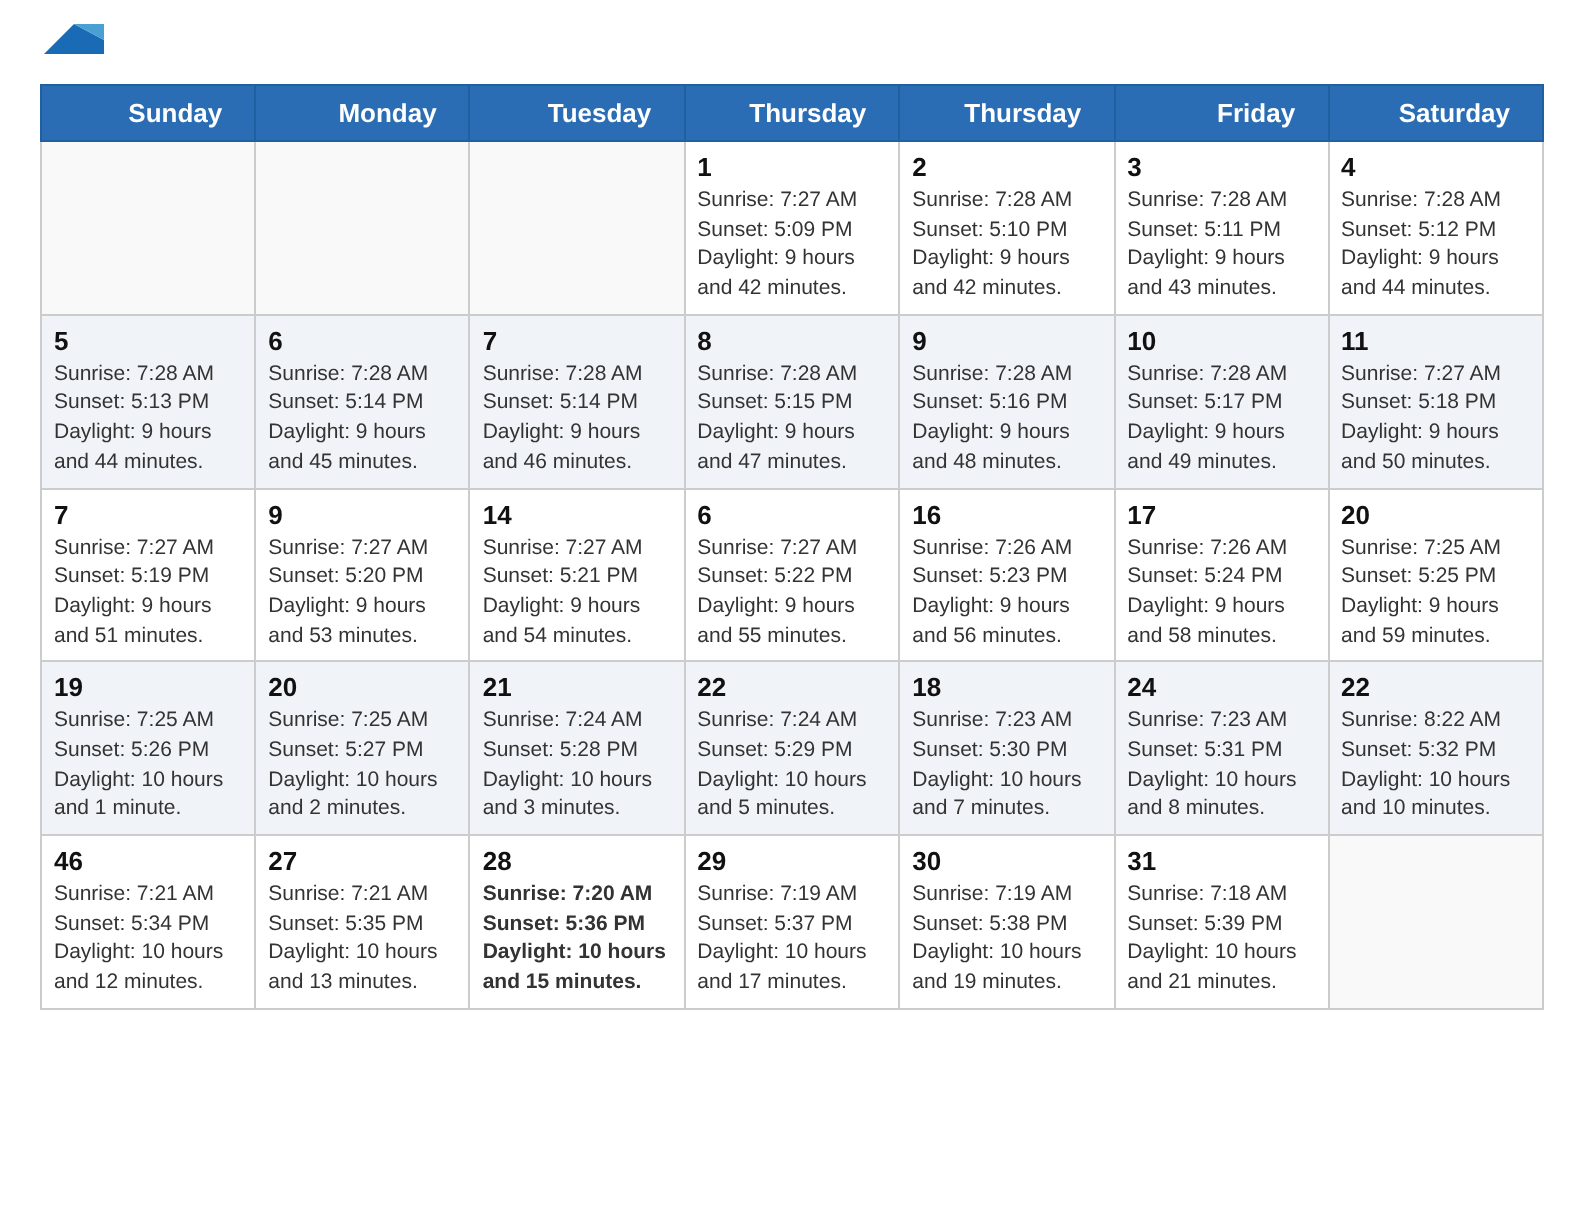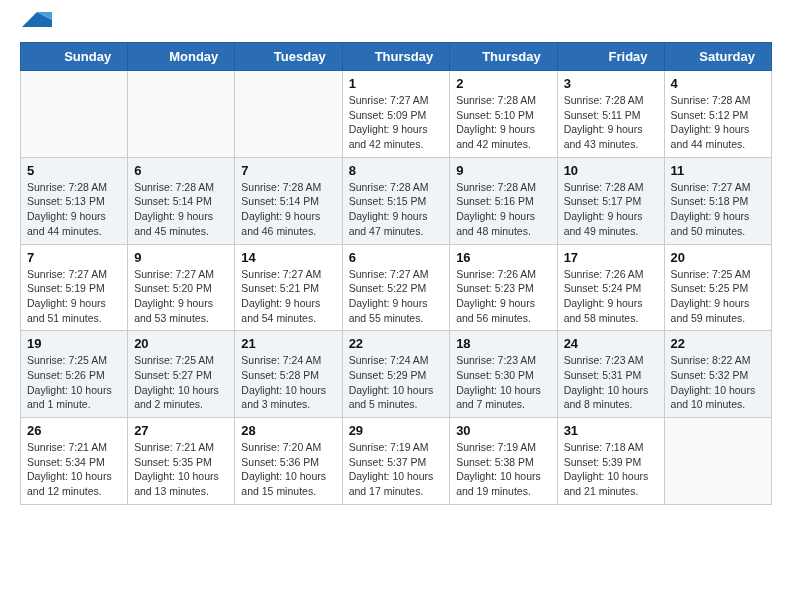--- a/index.html
+++ b/index.html
@@ -274,34 +274,34 @@
         </td>
         <td class="alt-row">
           <div class="day-number">22</div>
           <div class="day-info" style="white-space: pre-line;">Sunrise: 8:22 AM
 Sunset: 5:32 PM
 Daylight: 10 hours and 10 minutes.</div>
         </td>
       </tr>
       <tr>
         <td>
-          <div class="day-number">26</div>
+          <div class="day-number">46</div>
           <div class="day-info" style="white-space: pre-line;">Sunrise: 7:21 AM
 Sunset: 5:34 PM
 Daylight: 10 hours and 12 minutes.</div>
         </td>
         <td>
           <div class="day-number">27</div>
           <div class="day-info" style="white-space: pre-line;">Sunrise: 7:21 AM
 Sunset: 5:35 PM
 Daylight: 10 hours and 13 minutes.</div>
         </td>
         <td>
           <div class="day-number">28</div>
-          <div class="day-info" style="white-space: pre-line;">Sunrise: 7:20 AM
+          <div class="day-info" style="white-space: pre-line; font-weight: bold;">Sunrise: 7:20 AM
 Sunset: 5:36 PM
 Daylight: 10 hours and 15 minutes.</div>
         </td>
         <td>
           <div class="day-number">29</div>
           <div class="day-info" style="white-space: pre-line;">Sunrise: 7:19 AM
 Sunset: 5:37 PM
 Daylight: 10 hours and 17 minutes.</div>
         </td>
         <td>

